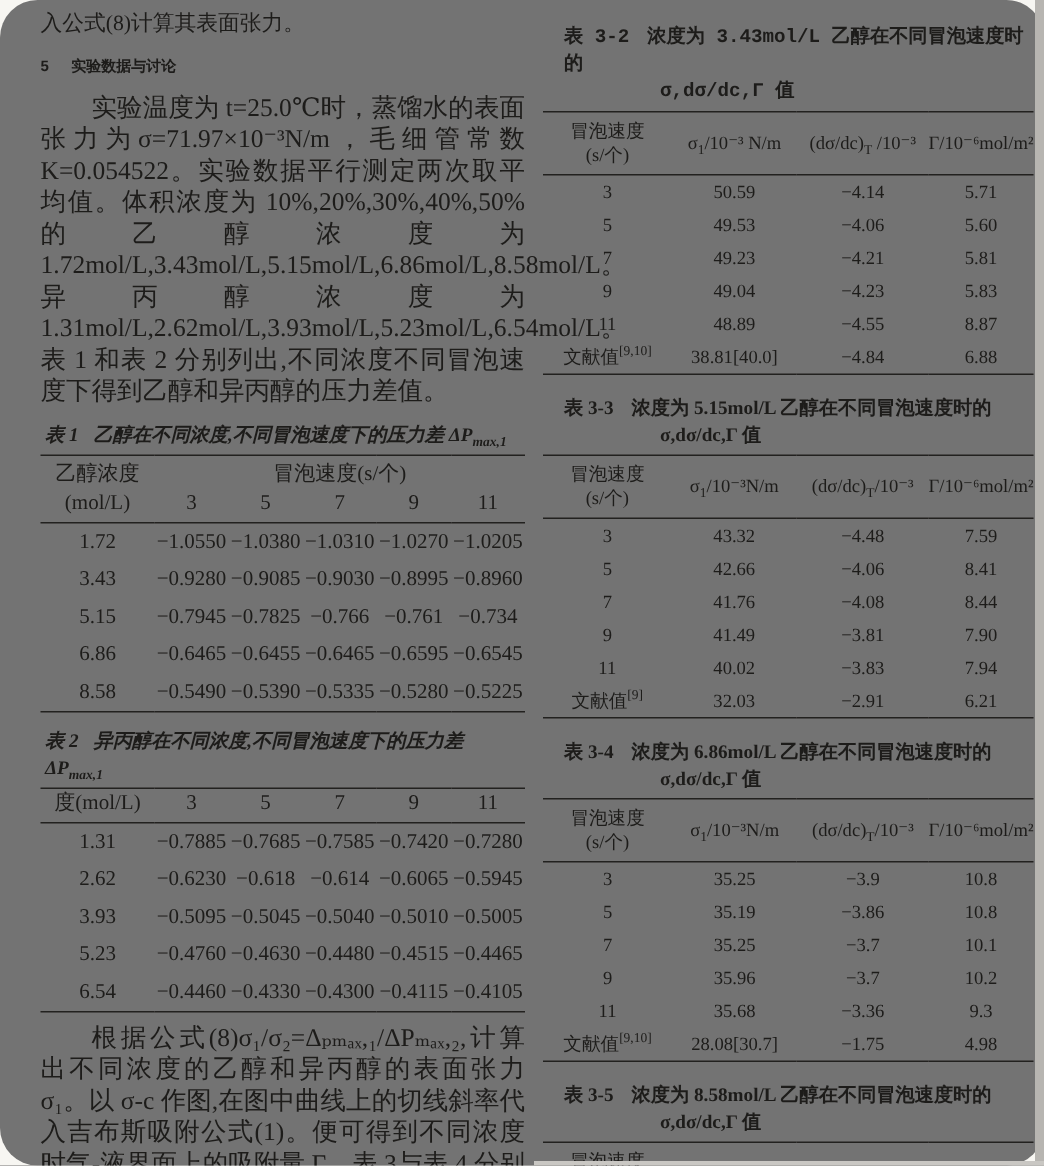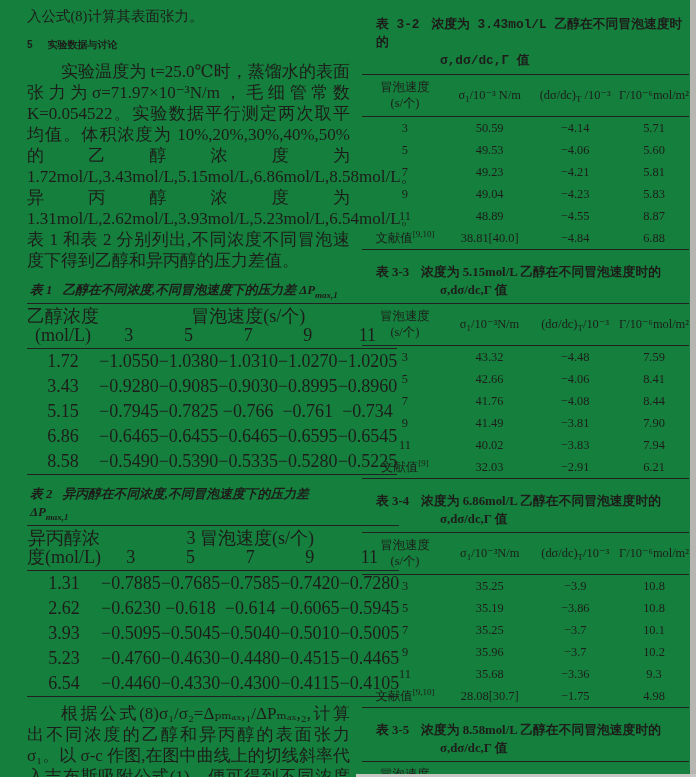--- a/index.html
+++ b/index.html
@@ -2,21 +2,21 @@
 <html><head>
 <meta charset="utf-8">
 <style>
   html,body{margin:0;padding:0;}
   body{
     width:696px;height:777px;overflow:hidden;position:relative;
     background:#f7f6f2;
     font-family:"Liberation Serif","DejaVu Serif",serif;
     color:#1d1c1a;
   }
-  .page{position:absolute;inset:0;background:#15803d;}
+  .page{position:absolute;inset:0;background:#737373;border-radius:25px;}
   .edge-right{position:absolute;right:0;top:0;width:6px;height:100%;background:#b7b5b1;}
   .edge-bottom{position:absolute;right:0;bottom:0;width:340px;height:3px;background:#c9c7c3;}
 
   .col-left{position:absolute;left:27px;top:6px;width:323px;}
   .col-right{position:absolute;left:362px;top:16px;width:327px;}
 
   .body-line{font-size:14.5px;line-height:21px;text-align:justify;}
   .para{font-size:17px;line-height:21px;text-align:justify;text-indent:2em;margin:0;}
   .section-heading{
     font-family:"Liberation Sans","DejaVu Sans",sans-serif;
@@ -31,21 +31,21 @@
   .cap3{font-size:12.8px;font-weight:bold;line-height:18px;margin:13px 0 4px 14px;}
   .cap3 .cap-label{margin-right:12px;}
   .cap3 .cap3-l2{padding-left:64px;font-weight:bold;}
 
   
   table{width:100%;border-collapse:collapse;border-top:1.6px solid #22211f;border-bottom:1.6px solid #22211f;}
   thead th{border-bottom:1px solid #22211f;font-weight:normal;}
   th,td{text-align:center;white-space:nowrap;padding:0;}
 
   
-  .tblA table{font-size:18px;}
+  .tblA table{font-size:14px;}
   .tblA thead th{line-height:22px;}
   .tblA tbody td{height:25px;}
   .tblA th:first-child,.tblA td:first-child{width:76px;}
   .tblA .hdr-l1 th{border-bottom:none;padding-top:3px;line-height:19px;}
   .tblA .hdr-l2 th{padding-bottom:3px;line-height:19px;}
 
   
   .tbl3 table{font-size:12.4px;}
   .tbl3 thead th{padding:4px 0 5px 0;line-height:16px;}
   .tbl3 tbody td{height:22px;}
@@ -128,24 +128,20 @@
           </tbody>
       </table>
     </section>
 
     <section class="tblA">
       <div class="cap">
         <span class="cap-label">表 2</span><span>异丙醇在不同浓度,不同冒泡速度下的压力差 ΔP</span><sub>max,1</sub>
       </div>
       <table>
         <thead>
-          <tr class="hdr-l1">
-            <th>异丙醇浓</th>
-            <th colspan="5">3 冒泡速度(s/个)</th>
-          </tr>
           <tr class="hdr-l2">
             <th>度(mol/L)</th>
             <th>3</th>
             <th>5</th>
             <th>7</th>
             <th>9</th>
             <th>11</th>
           </tr>
         </thead>
         <tbody>

